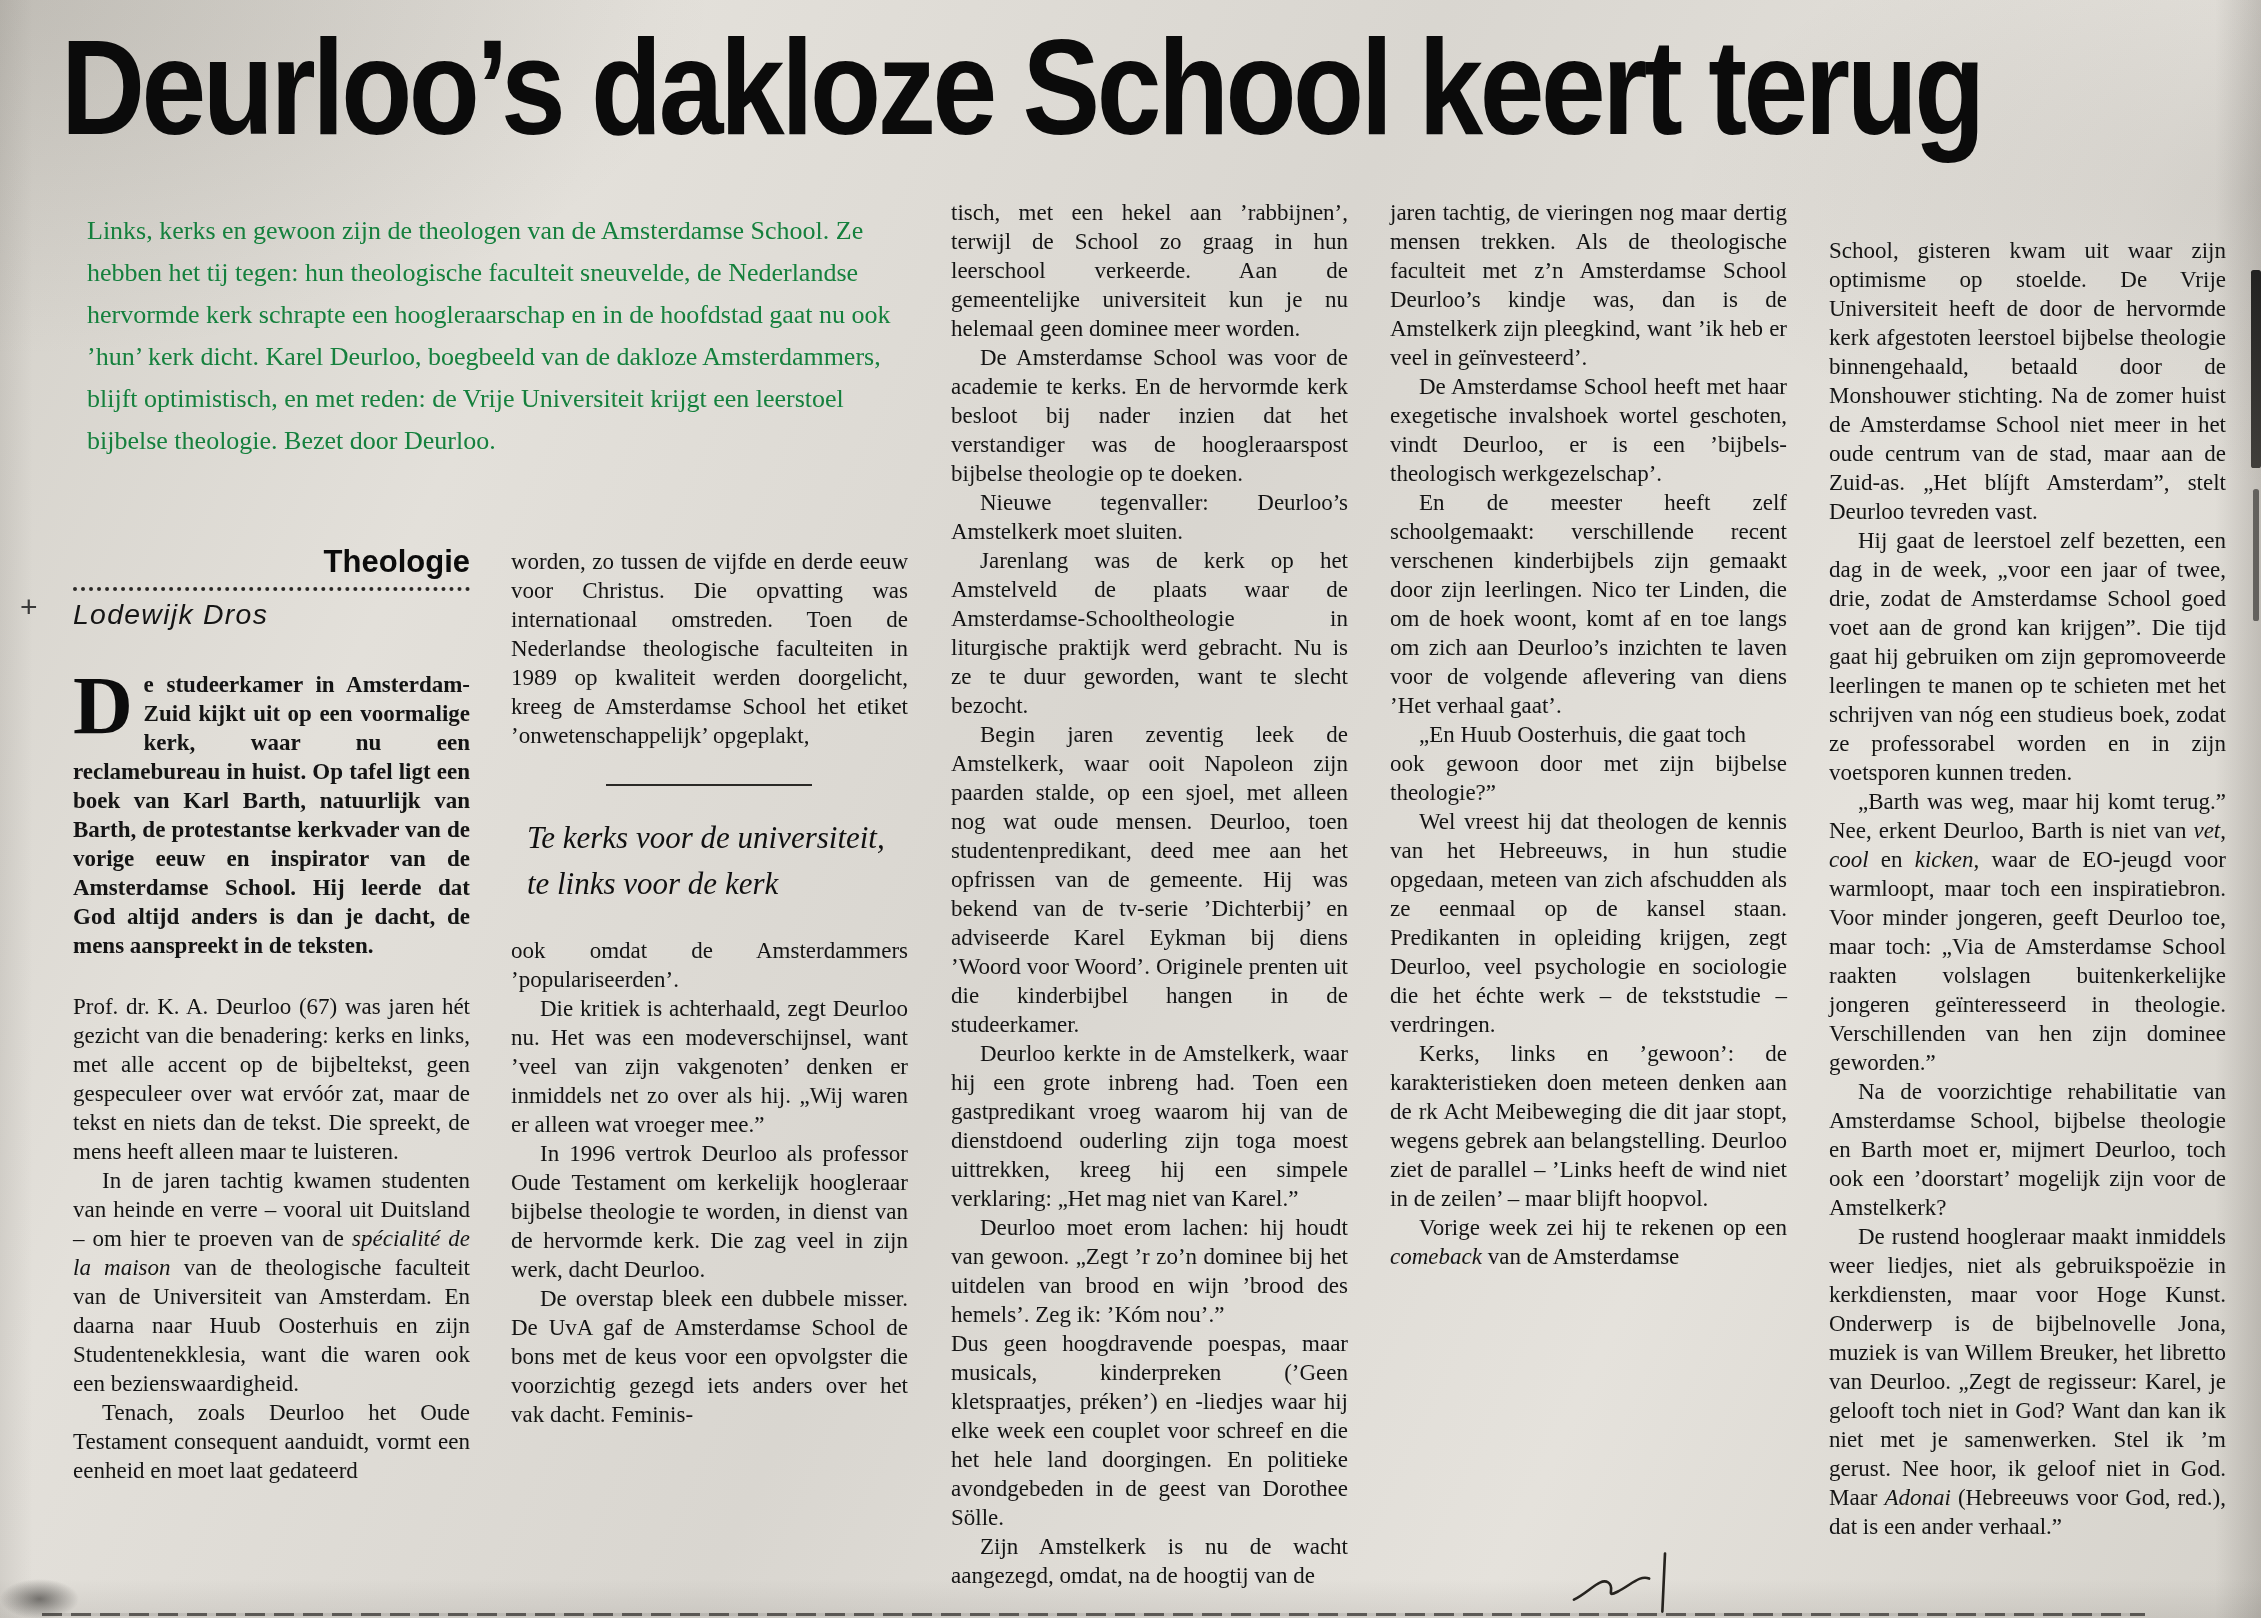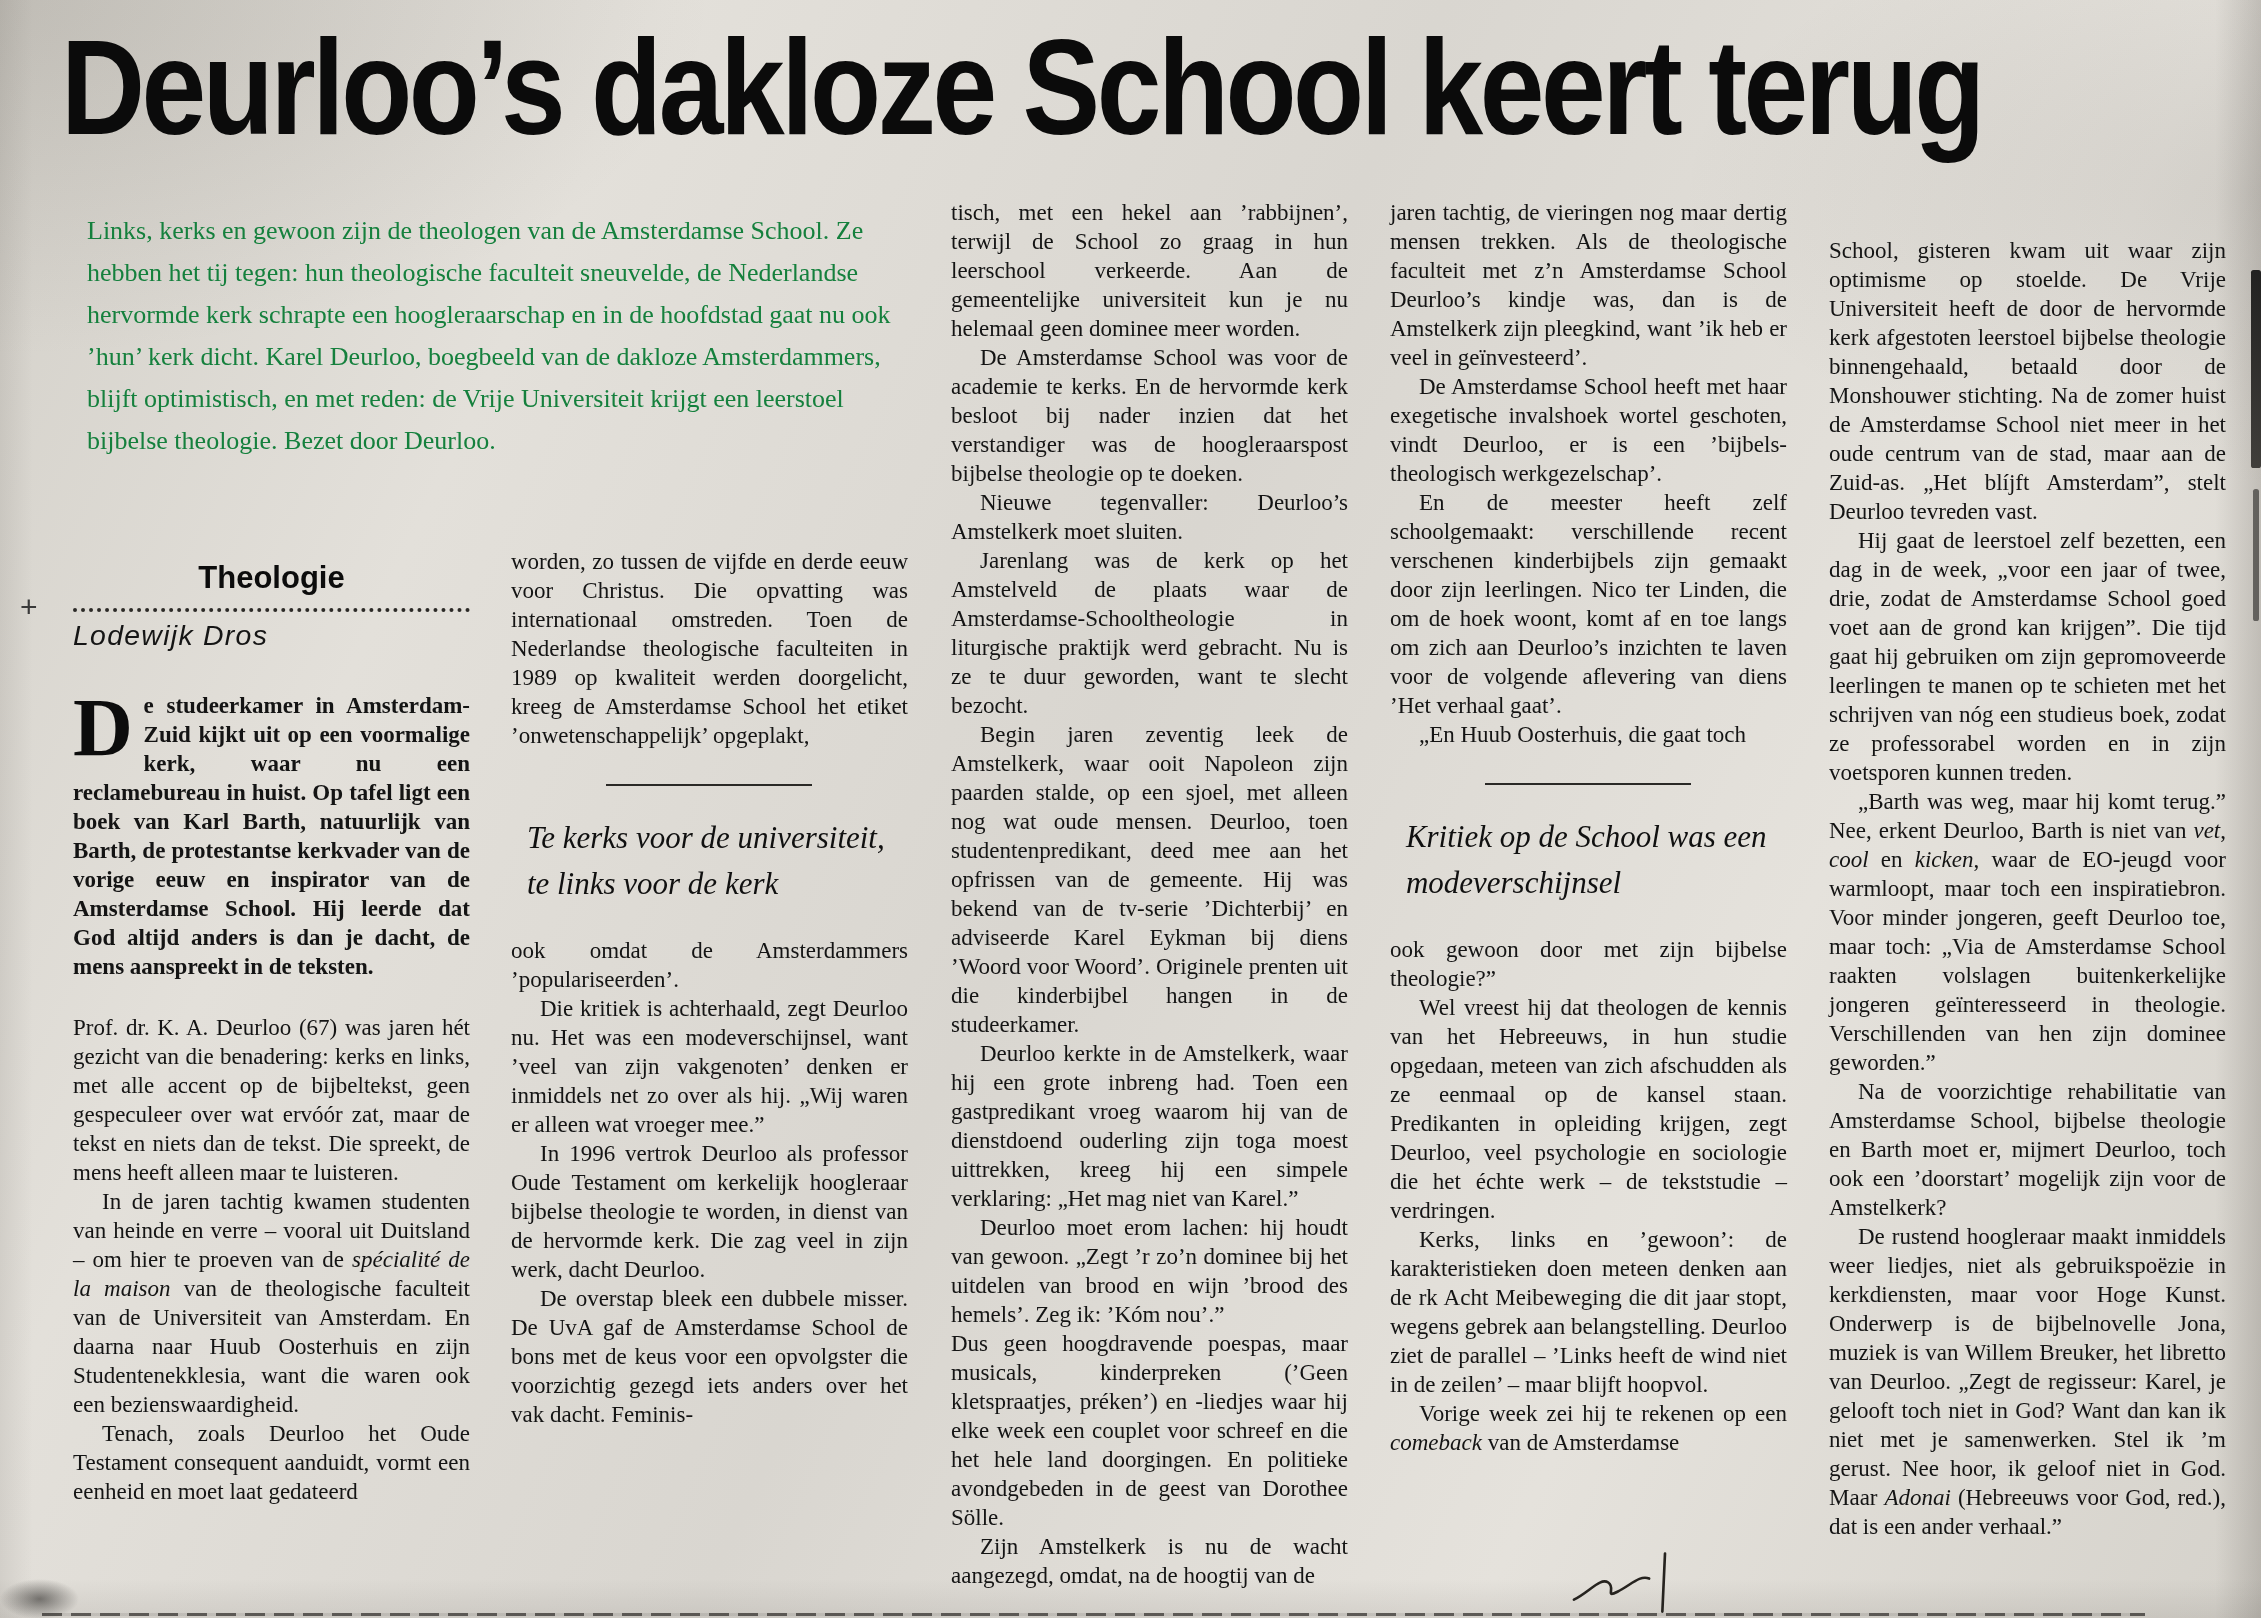--- a/index.html
+++ b/index.html
@@ -25,21 +25,21 @@
   .lede{
     position:absolute;left:74px;top:197px;width:826px;margin:13px;
     font-size:26px;line-height:42px;color:#15803d;text-align:left;
   }
   .col{position:absolute;width:397px;font-size:23px;line-height:29px;text-align:justify;}
   #col1{left:73px;top:547px;}
   #col2{left:511px;top:547px;}
   #col3{left:951px;top:198px;}
   #col4{left:1390px;top:198px;}
   #col5{left:1829px;top:198px;margin-top:38px;}
-  .kicker{font-family:"Liberation Sans",sans-serif;font-weight:bold;font-size:31px;margin:16px;color:#0c0c0c;text-align:center;}
+  .kicker{font-family:"Liberation Sans",sans-serif;font-weight:bold;font-size:31px;margin:0;color:#0c0c0c;text-align:right;}
   .kicker-rule{border:none;border-top:4.6px dotted #2c2a27;margin:10.6px 0 9.3px 0;}
   .byline{font-family:"Liberation Sans",sans-serif;font-size:28.4px;margin:0 0 41px 0;letter-spacing:1.3px;color:#151515;text-align:left;font-style:italic;}
   .para{margin:0;text-indent:29px;}
   .para.noindent{text-indent:0;}
   .para.gap{margin-top:32px;}
   .para.bold{font-weight:bold;}
   .dropcap{
     float:left;font-weight:bold;font-size:83px;line-height:61px;
     margin:5.3px 10.6px 0 0;color:#0c0c0c;
   }
@@ -92,21 +92,20 @@
     <p class="para">Deurloo kerkte in de Amstelkerk, waar hij een grote inbreng had. Toen een gastpredikant vroeg waarom hij van de dienstdoend ouderling zijn toga moest uittrekken, kreeg hij een simpele verklaring: „Het mag niet van Karel.”</p>
     <p class="para">Deurloo moet erom lachen: hij houdt van gewoon. „Zegt ’r zo’n dominee bij het uitdelen van brood en wijn ’brood des hemels’. Zeg ik: ’Kóm nou’.”</p>
     <p class="para noindent">Dus geen hoogdravende poespas, maar musicals, kinderpreken (’Geen kletspraatjes, préken’) en -liedjes waar hij elke week een couplet voor schreef en die het hele land doorgingen. En politieke avondgebeden in de geest van Dorothee Sölle.</p>
     <p class="para">Zijn Amstelkerk is nu de wacht aangezegd, omdat, na de hoogtij van de</p>
   </div>
 <div id="col4" class="col">
     <p class="para noindent">jaren tachtig, de vieringen nog maar dertig mensen trekken. Als de theologische faculteit met z’n Amsterdamse School Deurloo’s kindje was, dan is de Amstelkerk zijn pleegkind, want ’ik heb er veel in geïnvesteerd’.</p>
     <p class="para">De Amsterdamse School heeft met haar exegetische invalshoek wortel geschoten, vindt Deurloo, er is een ’bijbels-theologisch werkgezelschap’.</p>
     <p class="para">En de meester heeft zelf schoolgemaakt: verschillende recent verschenen kinderbijbels zijn gemaakt door zijn leerlingen. Nico ter Linden, die om de hoek woont, komt af en toe langs om zich aan Deurloo’s inzichten te laven voor de volgende aflevering van diens ’Het verhaal gaat’.</p>
     <p class="para">„En Huub Oosterhuis, die gaat toch</p>
-    <div class="pullquote">Kritiek op de School was een modeverschijnsel</div>
     <p class="para noindent">ook gewoon door met zijn bijbelse theologie?”</p>
     <p class="para">Wel vreest hij dat theologen de kennis van het Hebreeuws, in hun studie opgedaan, meteen van zich afschudden als ze eenmaal op de kansel staan. Predikanten in opleiding krijgen, zegt Deurloo, veel psychologie en sociologie die het échte werk – de tekststudie – verdringen.</p>
     <p class="para">Kerks, links en ’gewoon’: de karakteristieken doen meteen denken aan de rk Acht Meibeweging die dit jaar stopt, wegens gebrek aan belangstelling. Deurloo ziet de parallel – ’Links heeft de wind niet in de zeilen’ – maar blijft hoopvol.</p>
     <p class="para">Vorige week zei hij te rekenen op een <i>comeback</i> van de Amsterdamse</p>
   </div>
 <div id="col5" class="col">
     <p class="para noindent">School, gisteren kwam uit waar zijn optimisme op stoelde. De Vrije Universiteit heeft de door de hervormde kerk afgestoten leerstoel bijbelse theologie binnengehaald, betaald door de Monshouwer stichting. Na de zomer huist de Amsterdamse School niet meer in het oude centrum van de stad, maar aan de Zuid-as. „Het blíjft Amsterdam”, stelt Deurloo tevreden vast.</p>
     <p class="para">Hij gaat de leerstoel zelf bezetten, een dag in de week, „voor een jaar of twee, drie, zodat de Amsterdamse School goed voet aan de grond kan krijgen”. Die tijd gaat hij gebruiken om zijn gepromoveerde leerlingen te manen op te schieten met het schrijven van nóg een studieus boek, zodat ze professorabel worden en in zijn voetsporen kunnen treden.</p>
     <p class="para">„Barth was weg, maar hij komt terug.” Nee, erkent Deurloo, Barth is niet van <i>vet</i>, <i>cool</i> en <i>kicken</i>, waar de EO-jeugd voor warmloopt, maar toch een inspiratiebron. Voor minder jongeren, geeft Deurloo toe, maar toch: „Via de Amsterdamse School raakten volslagen buitenkerkelijke jongeren geïnteresseerd in theologie. Verschillenden van hen zijn dominee geworden.”</p>
     <p class="para">Na de voorzichtige rehabilitatie van Amsterdamse School, bijbelse theologie en Barth moet er, mijmert Deurloo, toch ook een ’doorstart’ mogelijk zijn voor de Amstelkerk?</p>

